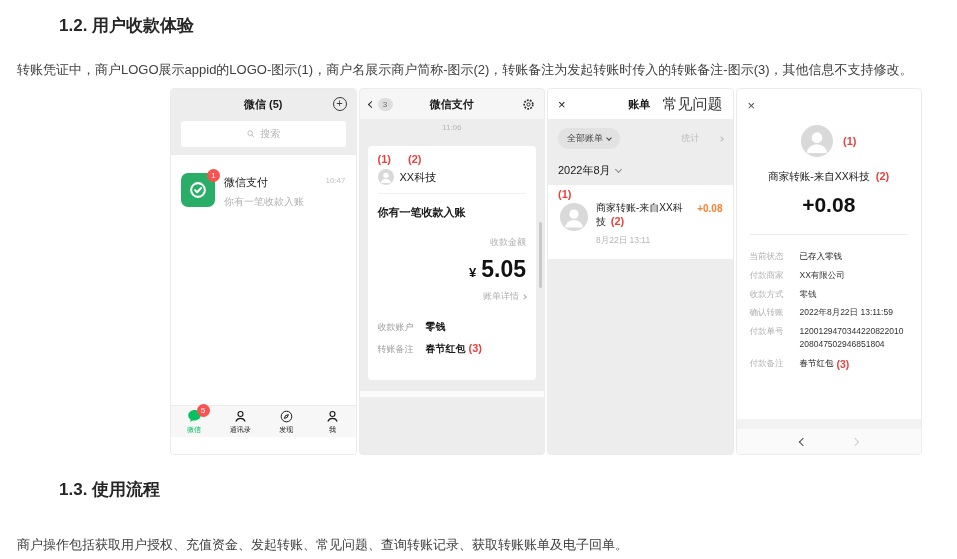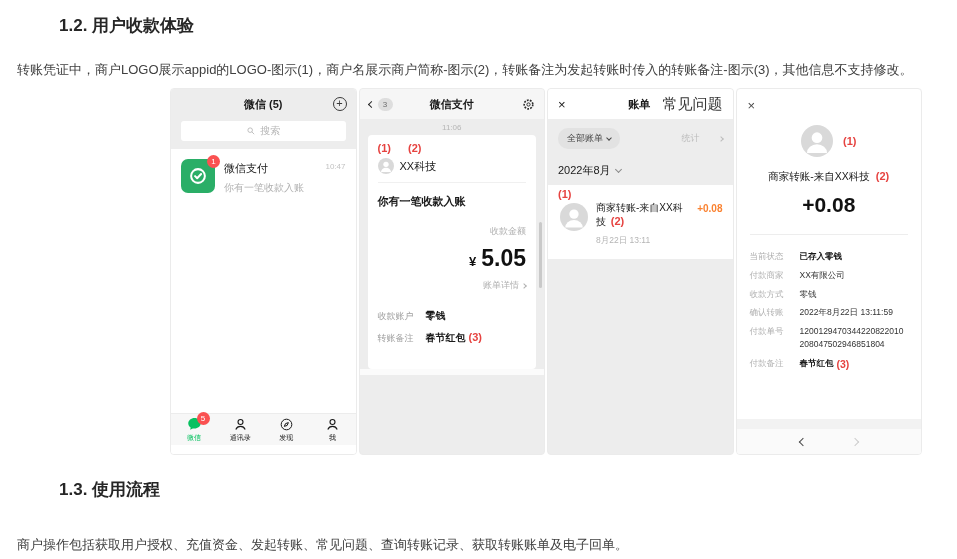--- a/index.html
+++ b/index.html
@@ -21,27 +21,27 @@
   
   .red { color:#e64340; font-weight:700; }
   .chev { display:inline-block; width:5px; height:5px; border-style:solid; border-width:0; }
   .chev-r { border-top:1.3px solid; border-right:1.3px solid; transform:rotate(45deg); }
   .chev-l { border-bottom:1.3px solid; border-left:1.3px solid; transform:rotate(45deg); }
   .chev-d { border-bottom:1.3px solid; border-right:1.3px solid; transform:rotate(45deg); }
   .avatar { border-radius:50%; background:#d9d9d9; flex:none; overflow:hidden; }
   .avatar svg { width:100%; height:100%; display:block; }
 
   
-  .p1 { background:#fff; }
+  .p1 { background:#fff;gap:8px; }
   .p1-top { background:#ededed; padding-bottom:8px; }
   .p1-header { height:30px; position:relative; display:flex; align-items:center; justify-content:center; }
   .p1-title { font-size:11px; font-weight:600; color:#1a1a1a; }
   .plus-btn { position:absolute; right:9px; top:8px; width:14px; height:14px; border:1.2px solid #3a3a3a;
     border-radius:50%; font-size:11px; line-height:11px; text-align:center; color:#3a3a3a; }
-  .p1-search { margin:2px 10px 0; height:20px; background:#fff; border-radius:3px;
+  .p1-search { margin:2px 10px 0; height:26px; background:#fff; border-radius:3px;
     display:flex; align-items:center; justify-content:center; gap:4px; color:#b5b5b5; font-size:10px; }
   .p1-search svg { width:10px; height:10px; }
   .chat-item { background:#fff; display:flex; padding:10px 10px 12px; gap:9px; align-items:flex-start; }
   .chat-logo-wrap { position:relative; width:34px; height:34px; flex:none; }
   .chat-logo { width:34px; height:34px; border-radius:7px; background:#2aae67; display:flex;
     align-items:center; justify-content:center; }
   .chat-logo svg { width:22px; height:22px; }
   .badge { position:absolute; top:-4px; right:-5px; min-width:13px; height:13px; border-radius:7px;
     background:#fa5151; color:#fff; font-size:8px; line-height:13px; text-align:center; padding:0 2px; }
   .chat-name { font-size:11px; color:#1a1a1a; margin:2px 0 5px; }
@@ -61,21 +61,21 @@
   .p2 { background:#ededed; }
   .p2-header { height:30px; background:#f6f6f6; display:flex; align-items:center; position:relative;
     padding:0 9px; }
   .p2-back { display:flex; align-items:center; gap:4px; }
   .back-badge { background:#dedede; color:#6d6d6d; font-size:8px; min-width:15px; height:13px;
     border-radius:7px; line-height:13px; text-align:center; }
   .p2-title { position:absolute; left:0; right:0; text-align:center; font-size:11px; font-weight:600; color:#1a1a1a; }
   .gear { margin-left:auto; color:#2b2b2b; z-index:1; }
   .gear svg { width:13px; height:13px; display:block; }
   .p2-time { text-align:center; font-size:8px; color:#b6b6b6; margin:4px 0 3px; }
-  .pay-card { background:#fff; margin:0 8px; border-radius:4px; padding:7px 10px 24px; }
+  .pay-card { background:#fff; margin:11px 8px; border-radius:4px; padding:7px 10px 24px; }
   .pay-ann { font-size:11px; margin-bottom:4px; }
   .pay-ann span + span { margin-left:14px; }
   .merchant-row { display:flex; align-items:center; gap:6px; padding-bottom:8px; border-bottom:1px solid #f0f0f0; }
   .merchant-row .avatar { width:16px; height:16px; }
   .merchant-name { font-size:11px; color:#1a1a1a; }
   .pay-msg-title { font-size:11px; font-weight:700; color:#1a1a1a; margin:11px 0 16px; }
   .amount-block { text-align:right; }
   .amount-label { font-size:9px; color:#b0b0b0; margin-bottom:7px; }
   .amount-line { color:#111; }
   .amount-cur { font-size:13px; font-weight:700; margin-right:5px; }
@@ -126,21 +126,21 @@
   .p4-avatar-row .avatar { width:32px; height:32px; }
   .p4-ann { font-size:11px; }
   .p4-title { margin-top:13px; font-size:10.5px; color:#1a1a1a; }
   .p4-title .red { font-size:11px; margin-left:3px; }
   .p4-amount { margin-top:9px; font-size:21px; font-weight:700; color:#111; }
   .p4-divider { border-top:1px solid #ededed; margin:17px 13px 9px; }
   .p4-rows { padding:0 13px; }
   .p4-row { display:flex; margin-top:6px; font-size:8.5px; line-height:1.5; }
   .p4-row .k { width:50px; flex:none; color:#b0b0b0; }
   .p4-row .v { color:#333; }
-  .p4-row .v.bold { font-weight:700; color:#1a1a1a; }
+  .p4-row .v.bold { font-weight:400; color:#1a1a1a; }
   .p4-row .v.break { word-break:break-all; width:118px; }
   .p4-row .red { font-size:10.5px; margin-left:3px; }
   .p4-strip { margin-top:auto; height:10px; background:#f2f2f2; }
   .p4-nav { height:25px; background:#fafafa; display:flex; align-items:center; justify-content:center; gap:46px; }
   .p4-nav .chev { width:6px; height:6px; }
   .nav-back { color:#4a4a4a; }
   .nav-fwd { color:#cccccc; }
 </style>
 </head>
 <body>

